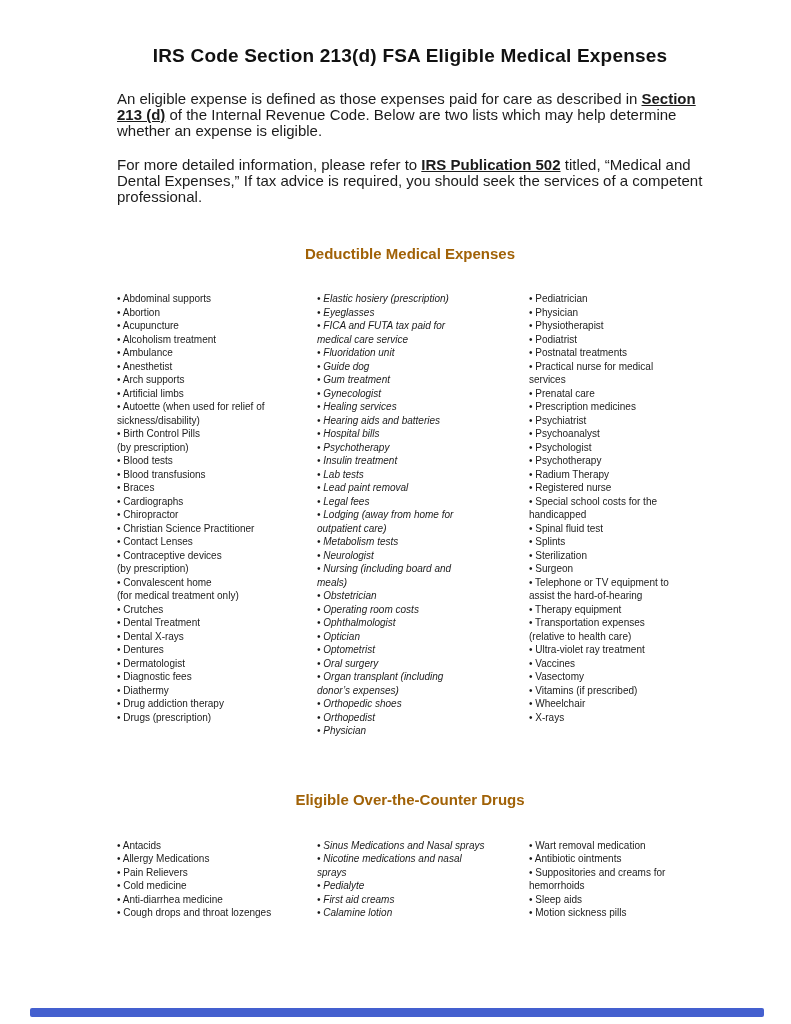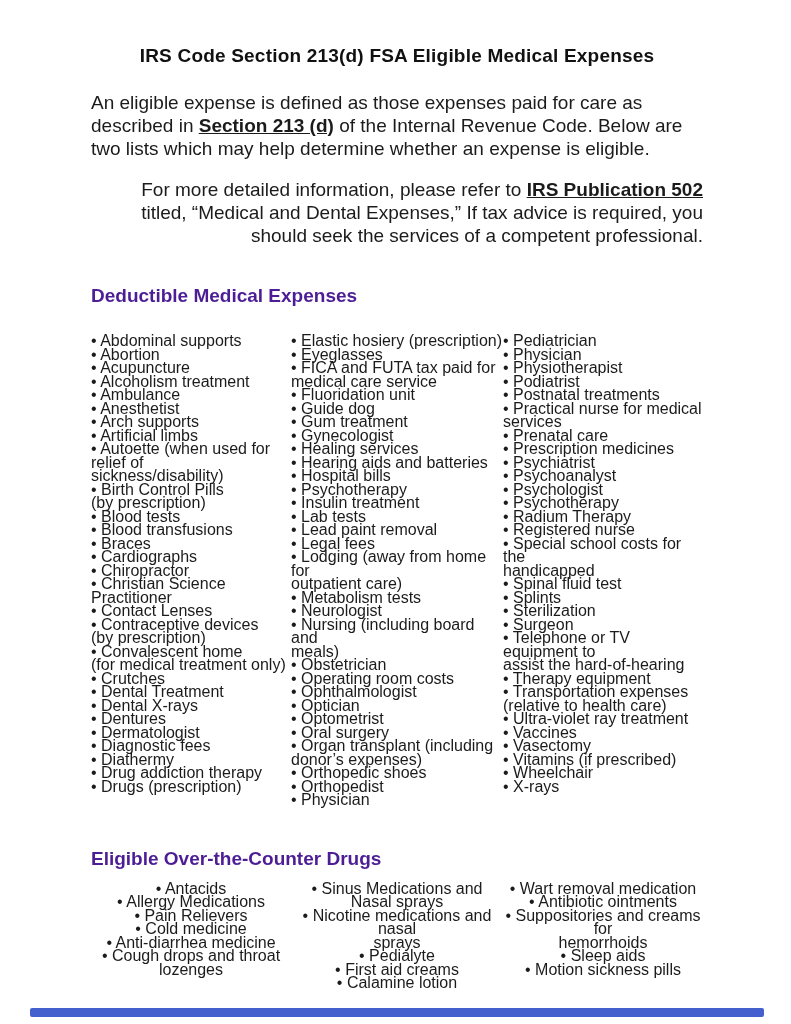--- a/index.html
+++ b/index.html
@@ -4,50 +4,50 @@
 <style>
   html,body { margin:0; padding:0; background:#ffffff; }
   .page {
     position:relative;
     width:791px; height:1024px;
     background:#ffffff;
     font-family:"Liberation Sans", sans-serif;
     color:#1b1b1b;
     overflow:hidden;
   }
-  .content { padding:0 88px 0 91px; }
+  .content { padding:0 88px 0 117px; }
   h1.title {
     margin:44px 0 0 0;
     font-size:19px; line-height:23px;
     font-weight:bold; text-align:center;
     letter-spacing:0.2px;
     color:#111;
   }
   p.intro {
     margin:24px 0 0 0;
-    font-size:19px; line-height:23px;
+    font-size:15px; line-height:16px;
     max-width:614px;
   }
-  p.intro.second { margin-top:18px;text-align:right; }
+  p.intro.second { margin-top:18px; }
   .ref { font-weight:bold; text-decoration:underline; }
   h2.section {
     margin:37px 0 0 0;
-    font-size:19px; line-height:23px;
-    font-weight:bold; 
-    color:#4c1d95;
-  }
-  h2.section.otc { margin-top:40px; }
+    font-size:15px; line-height:23px;
+    font-weight:bold; text-align:center;
+    color:#a16207;
+  }
+  h2.section.otc { margin-top:50px; }
   .cols {
     display:flex; align-items:flex-start;
     margin:27px 0 0 0;
   }
-  .cols.otc { margin-top:12px;text-align:center; }
-  .col { font-size:16px; line-height:13.5px; }
+  .cols.otc { margin-top:28px; }
+  .col { font-size:10px; line-height:13.5px; }
   .col.c1 { width:200px; flex:0 0 200px; }
-  .col.c2 { width:212px; flex:0 0 212px; }
+  .col.c2 { width:212px; flex:0 0 212px;font-style:italic; }
   .col.c3 { flex:1 1 auto; min-width:0; }
   .li { white-space:pre-wrap; }
   .hscrollbar {
     position:absolute;
     left:30px; right:27px; bottom:7px;
     height:9px; border-radius:2px;
   }
 </style>
 </head>
 <body>

